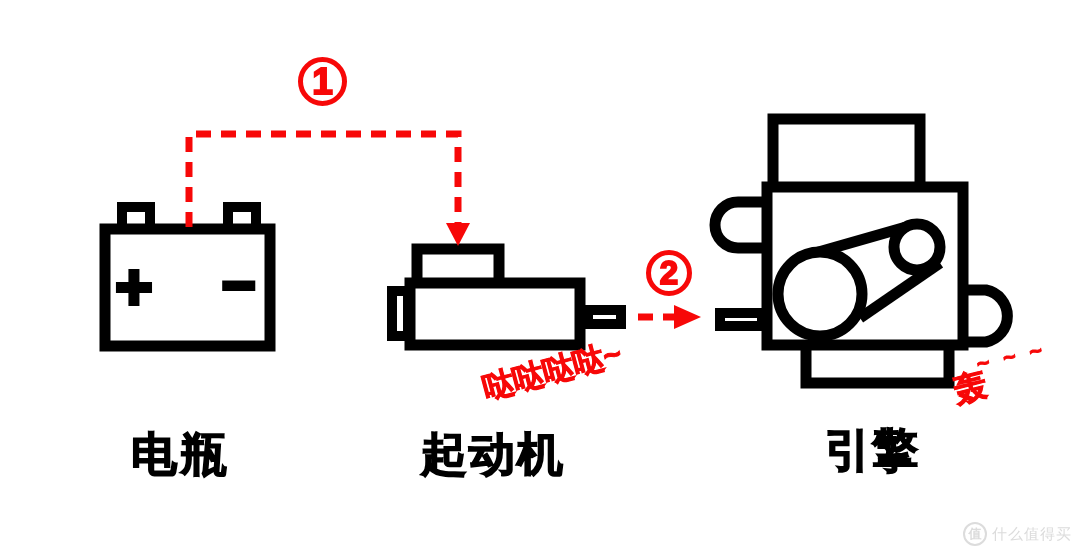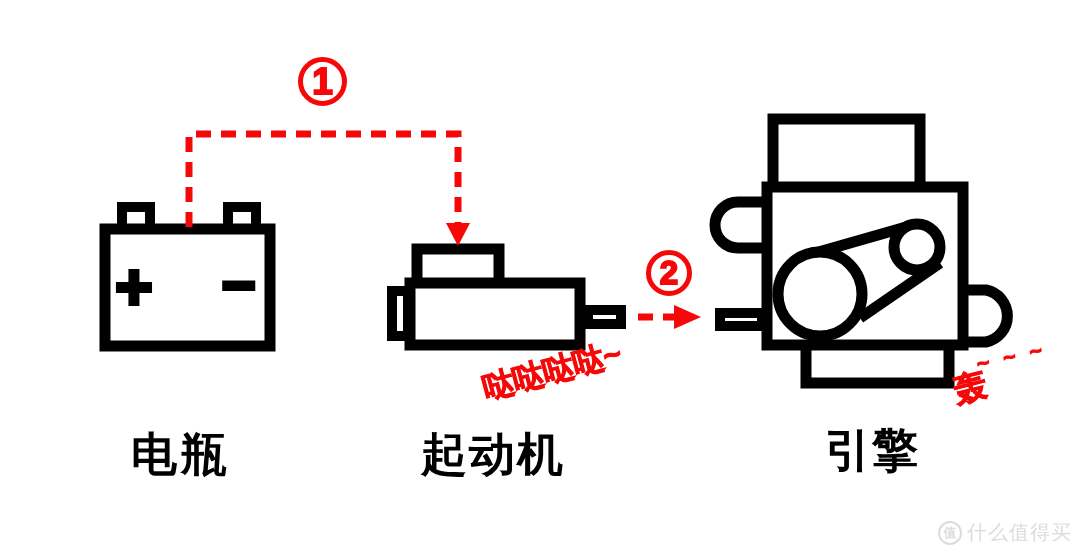--- a/index.html
+++ b/index.html
@@ -8,21 +8,21 @@
     font-family:"Liberation Sans","DejaVu Sans",sans-serif;
   }
   #stage svg{position:absolute;left:0;top:0;}
   .k{fill:#ffffff;stroke:#000000;stroke-width:11;stroke-linejoin:miter;}
   .k10{fill:#ffffff;stroke:#000000;stroke-width:10;}
   .kl{fill:none;stroke:#000000;stroke-width:11;}
   .rd{fill:none;stroke:#f70808;stroke-width:7;stroke-dasharray:15 10;}
   .rh{fill:#f70808;stroke:none;}
   .txt{position:absolute;white-space:nowrap;}
   .cjk-label{
-    font-size:46px;font-weight:normal;color:#000;
+    font-size:46px;font-weight:bold;color:#000;
     -webkit-text-stroke:1.5px #000;letter-spacing:4px;
   }
   .sign{
     position:absolute;display:flex;align-items:center;justify-content:center;
     width:56px;height:56px;color:#000;font-weight:bold;-webkit-text-stroke:4px #000;
   }
   .circled{
     position:absolute;border:5px solid #f70808;border-radius:50%;
     display:flex;align-items:center;justify-content:center;
     color:#f70808;font-weight:bold;-webkit-text-stroke:2px #f70808;
@@ -32,21 +32,21 @@
   }
   #watermark{
     position:absolute;right:8px;bottom:9px;display:flex;align-items:center;gap:5px;
     color:#dcdcdc;
   }
   #wm-badge{
     width:20px;height:20px;border:2px solid #dcdcdc;border-radius:50%;
     display:flex;align-items:center;justify-content:center;
     font-size:13px;font-weight:bold;
   }
-  #wm-text{font-size:20px;letter-spacing:1px;}
+  #wm-text{font-size:15px;letter-spacing:1px;}
 </style>
 </head>
 <body>
 
 <div id="stage">
 
   <svg width="1080" height="555" viewBox="0 0 1080 555">
 
     <g>
       <rect class="k10" x="122" y="207" width="28" height="26"></rect>

